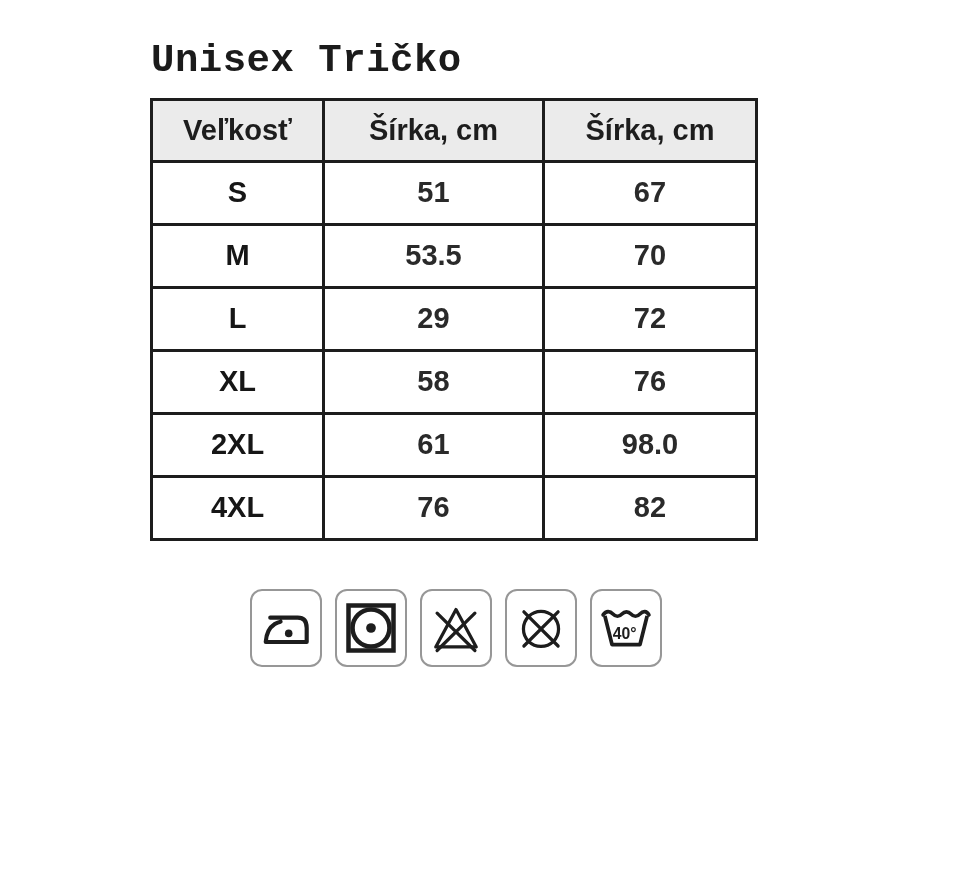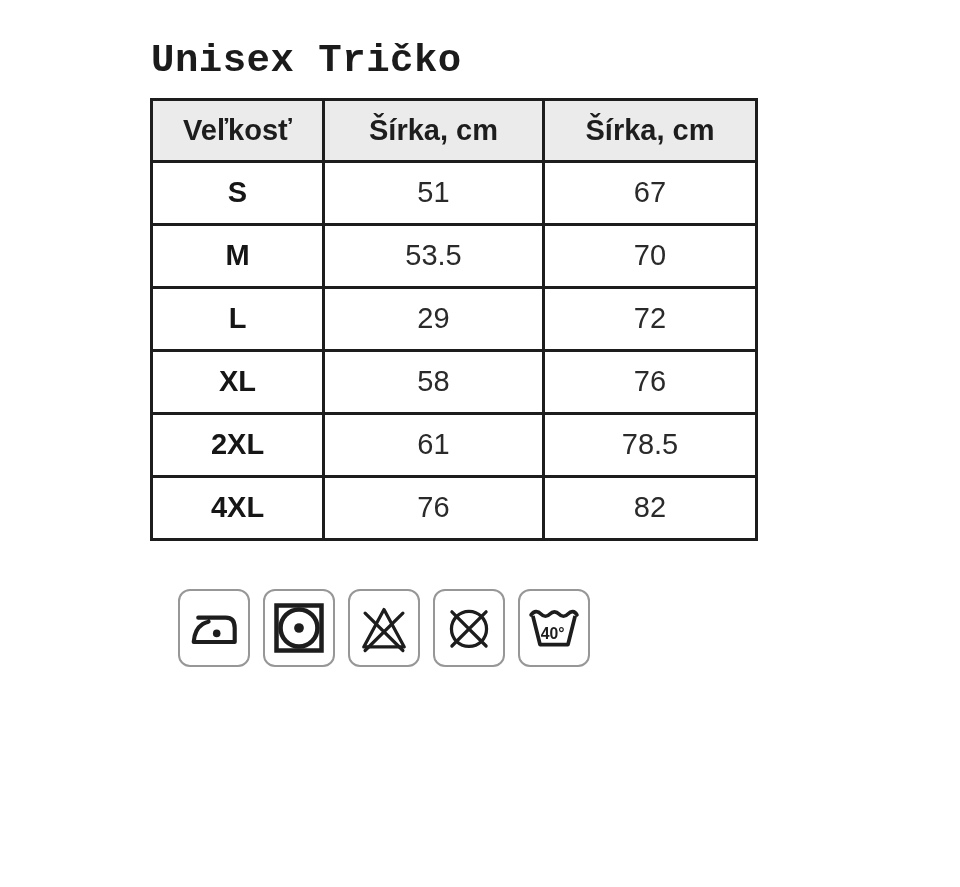--- a/index.html
+++ b/index.html
@@ -33,30 +33,30 @@
     vertical-align: middle;
     padding: 0;
     font-size: 29px;
     line-height: 1;
   }
   .size-table thead th {
     background: #ebebeb;
     height: 62px;
     font-weight: bold;
   }
-  .size-table tbody td { height: 63px; font-weight: normal; color: #2a2a2a; }
+  .size-table tbody td { height: 63px; font-weight: bold; color: #2a2a2a; }
   .size-table tbody td.size-cell { font-weight: bold; color: #161616; }
   .col-size   { width: 172px; }
   .col-width  { width: 220px; }
   .col-length { width: 213px; }
 
   .care-row {
     display: flex;
     gap: 13px;
-    margin: 48px 0 0 28px;
+    margin: 48px 0 0 100px;
   }
   .care-box {
     width: 72px; height: 78px;
     border: 2px solid #979797;
     border-radius: 12px;
     background: #ffffff;
     display: flex;
     align-items: center;
     justify-content: center;
   }
@@ -108,21 +108,21 @@
         <td>72</td>
       </tr>
       <tr>
         <td class="size-cell">XL</td>
         <td>58</td>
         <td>76</td>
       </tr>
       <tr>
         <td class="size-cell">2XL</td>
         <td>61</td>
-        <td>78.5</td>
+        <td>98.0</td>
       </tr>
       <tr>
         <td class="size-cell">4XL</td>
         <td>76</td>
         <td>82</td>
       </tr>
     </tbody>
   </table>
 
   <div class="care-row">

